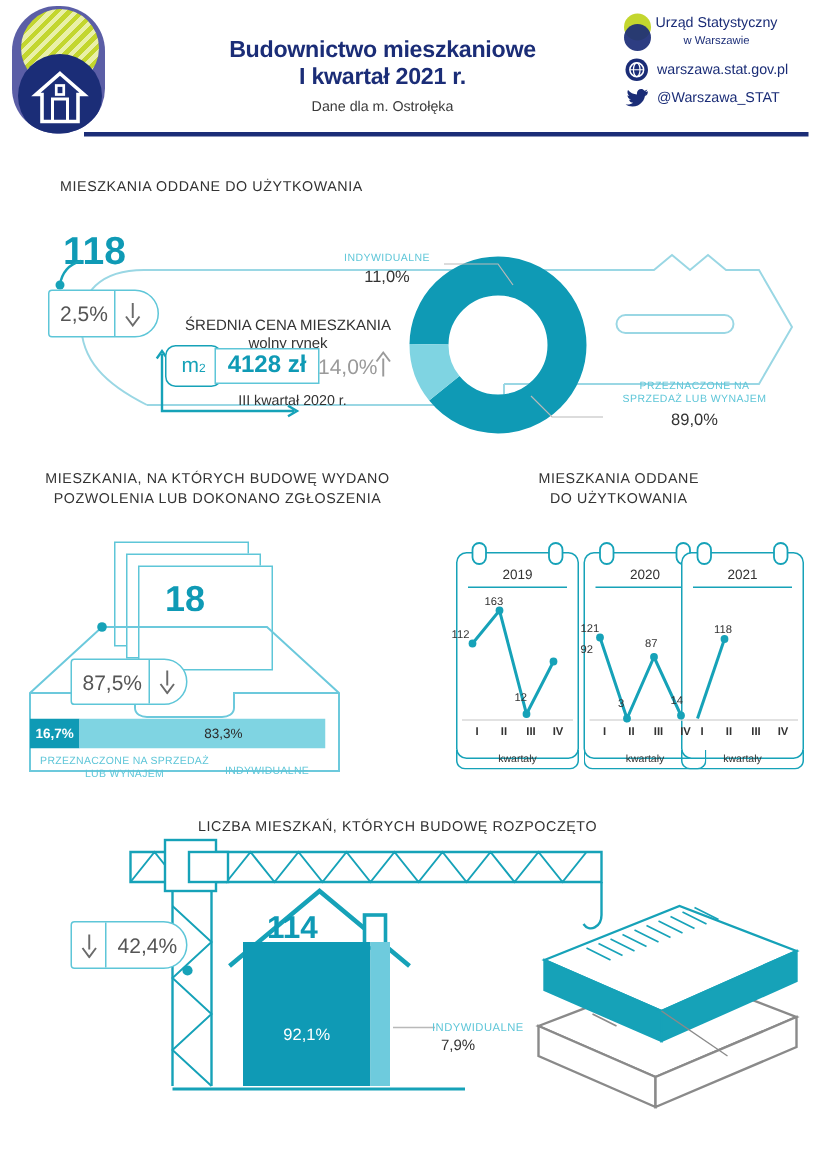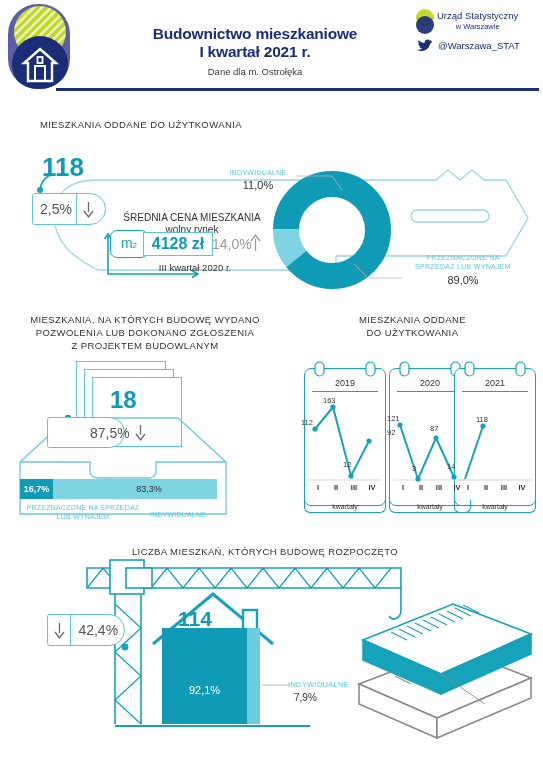--- a/index.html
+++ b/index.html
@@ -195,20 +195,30 @@
         <div class="hr-mark">
           <div class="mk-top"></div>
             <div class="mk-bot"></div>
         </div>
         <div class="hr-org">
           <b>Urząd Statystyczny</b><br>
           <span>w Warszawie</span>
         </div>
       </div>
       <div class="hr-row">
+        <div class="hr-icon">
+          <svg width="11" height="11" viewBox="0 0 11 11">
+            <circle cx="5.5" cy="5.5" r="4.6" fill="none" stroke="#fff" stroke-width="1"></circle>
+            <ellipse cx="5.5" cy="5.5" rx="2.2" ry="4.6" fill="none" stroke="#fff" stroke-width=".8"></ellipse>
+            <line x1="0.9" y1="5.5" x2="10.1" y2="5.5" stroke="#fff" stroke-width=".8"></line>
+          </svg>
+        </div>
+        <div class="hr-txt">warszawa.stat.gov.pl</div>
+      </div>
+      <div class="hr-row">
         <svg class="tw-icon" viewBox="0 0 16 13">
           <path d="M16 1.6c-.6.3-1.2.4-1.9.5.7-.4 1.2-1 1.4-1.8-.6.4-1.3.6-2.1.8C12.9.4 12.1 0 11.2 0 9.5 0 8.1 1.4 8.1 3.1c0 .2 0 .5.1.7C5.6 3.7 3.3 2.5 1.8.6c-.3.5-.4 1-.4 1.6 0 1.1.5 2 1.4 2.6-.5 0-1-.2-1.4-.4 0 1.5 1.1 2.8 2.5 3.1-.3.1-.6.1-.8.1-.2 0-.4 0-.6-.1.4 1.2 1.5 2.1 2.9 2.2-1.1.8-2.4 1.3-3.9 1.3H0c1.4.9 3.1 1.4 4.9 1.4 5.9 0 9.1-4.9 9.1-9.1V5c.6-.5 1.2-1 1.6-1.6z" fill="#1b2d77"></path>
         </svg>
         <div class="hr-txt">@Warszawa_STAT</div>
       </div>
     </div>
     <div class="header-rule"></div>
   </div>
 
   <div class="sec-title" style="left:40px; top:118px; width:330px; text-align:left;">MIESZKANIA ODDANE DO UŻYTKOWANIA</div>
@@ -274,35 +284,34 @@
   </svg>
   <div class="donut-lab" style="left:398px; top:253px; width:130px;">
     <span>PRZEZNACZONE NA</span><br>
     <span>SPRZEDAŻ LUB WYNAJEM</span>
   </div>
   <div class="donut-val" style="left:398px; top:274px; width:130px; text-align:center;">89,0%</div>
 
   <div class="sec-title" style="left:10px; top:313px; width:270px;">
     <div>MIESZKANIA, NA KTÓRYCH BUDOWĘ  WYDANO</div>
     <div>POZWOLENIA LUB DOKONANO ZGŁOSZENIA</div>
-    <div>Z PROJEKTEM BUDOWLANYM</div>
   </div>
 
   <div class="paper" style="left:76px; top:361px; width:90px; height:70px;"></div>
   <div class="paper" style="left:84px; top:369px; width:90px; height:70px;"></div>
   <div class="paper" style="left:92px; top:377px; width:90px; height:70px;"></div>
   <div class="num-18">18</div>
 
   <svg style="position:absolute;left:18px;top:414px;" width="210" height="115" viewBox="0 0 210 115">
     <path d="M2 100 L2 48 L50 4 L160 4 L208 48 L208 100 Z" fill="none" stroke="#6cc9dc" stroke-width="1.3"></path>
     <path d="M2 48 L72 48 L72 58 C72 62 76 64 80 64 L130 64 C134 64 138 62 138 58 L138 48 L208 48" fill="none" stroke="#6cc9dc" stroke-width="1.3"></path>
     <circle cx="50" cy="4" r="3.2" fill="#16a2b8"></circle>
   </svg>
 
-  <div class="pill" style="left:47px; top:417px; width:78px; height:31px;padding-left:35px;">
+  <div class="pill" style="left:47px; top:439px; width:78px; height:31px;">
     <div class="pv">87,5%</div>
     <div class="pdiv"></div>
     <div class="parr">
       <svg width="13" height="17" viewBox="0 0 13 17">
         <path d="M6.5 1 L6.5 11 M2 10 L6.5 16 L11 10" fill="none" stroke="#6b6b6b" stroke-width="1.3"></path>
       </svg>
     </div>
   </div>
 
   <div class="bar-wrap">

